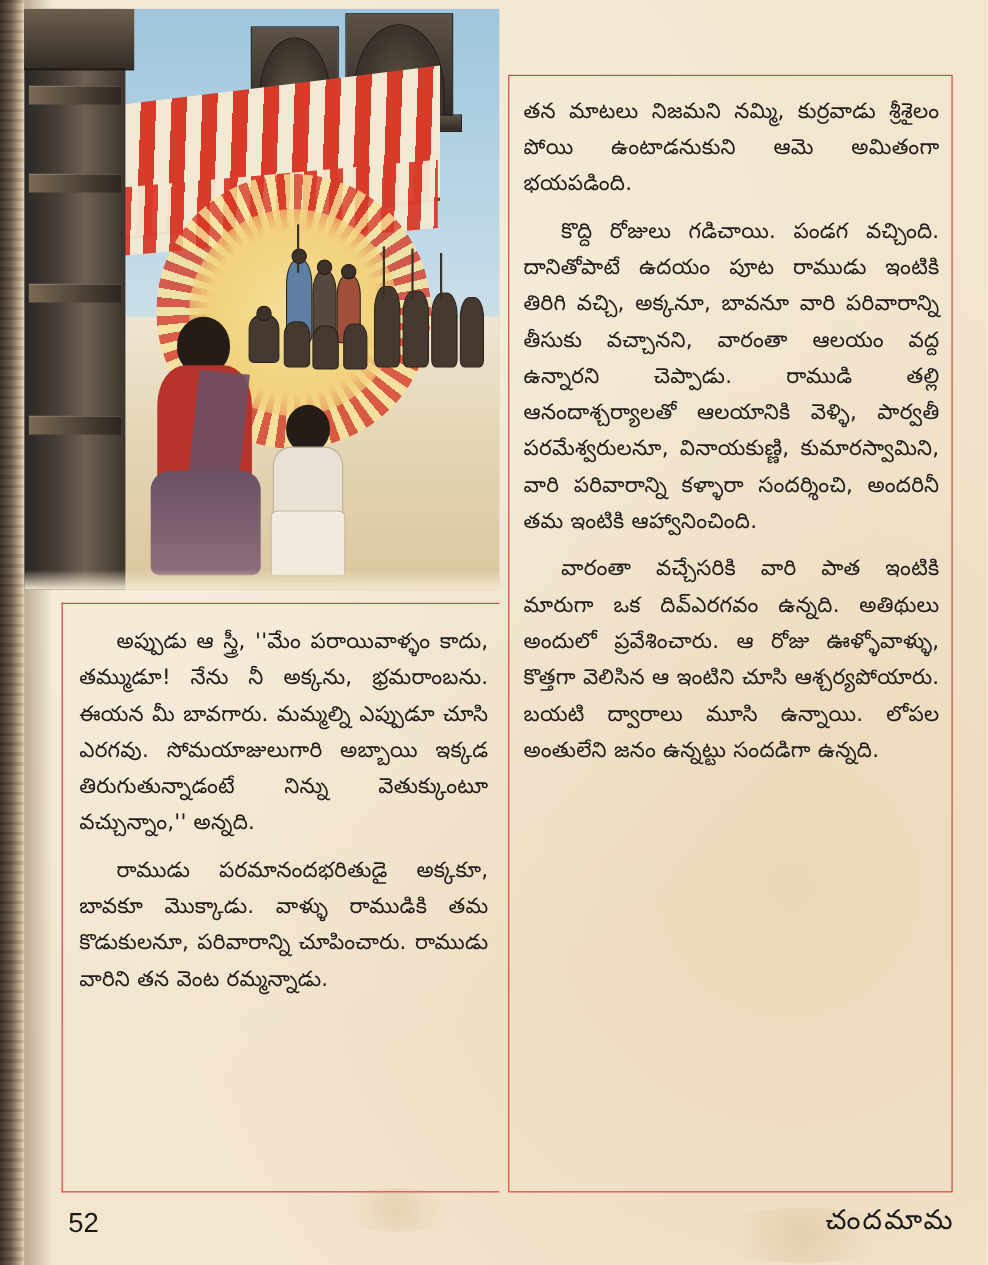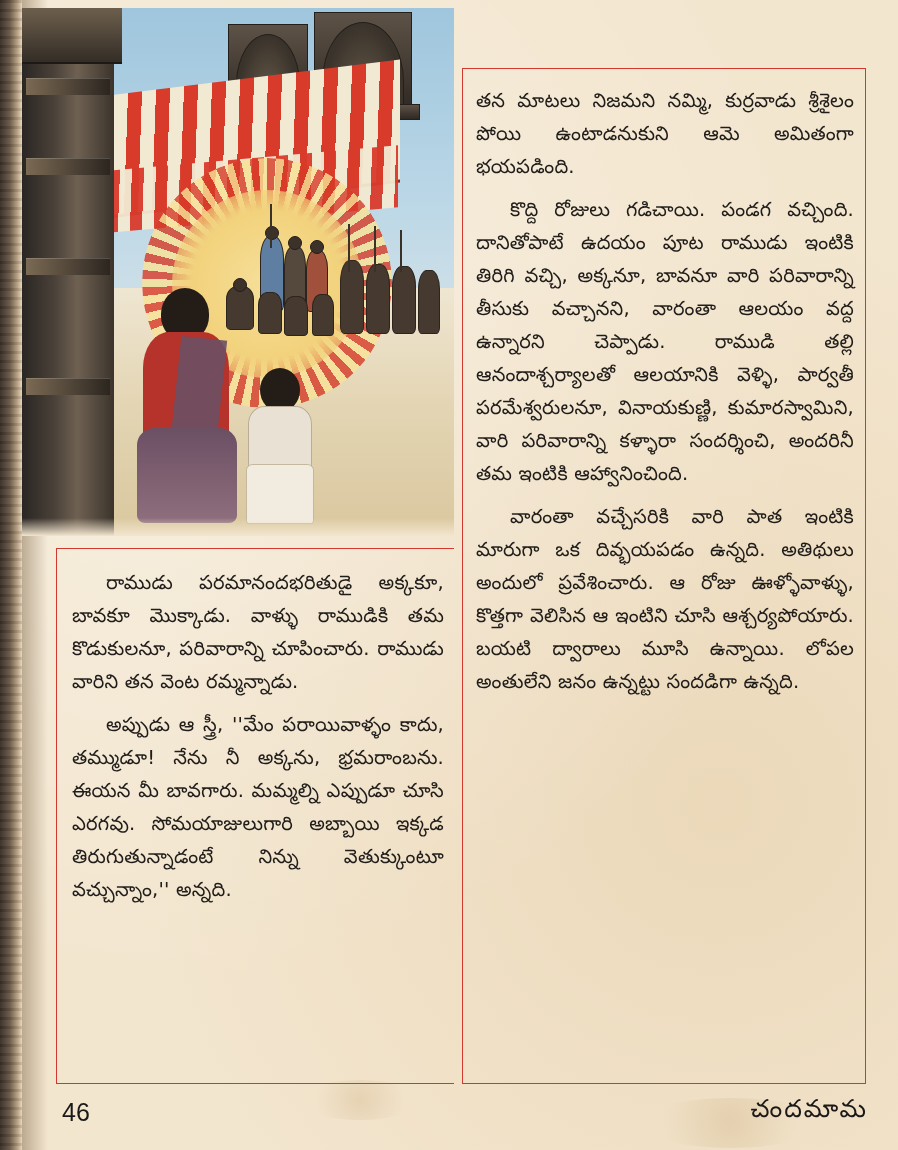--- a/index.html
+++ b/index.html
@@ -312,26 +312,26 @@
     </div>
   </div>
 
   <div class="blotch" style="left:300px; top:1080px; width:120px; height:40px;"></div>
   <div class="blotch" style="left:640px; top:1098px; width:180px; height:50px;"></div>
 
   <div class="right-col-frame"></div>
   <div class="left-col-frame"></div>
 
   <div class="col" id="left-column">
+    <p>అప్పుడు ఆ స్త్రీ, ''మేం పరాయివాళ్ళం కాదు, తమ్ముడూ! నేను నీ అక్కను, భ్రమరాంబను. ఈయన మీ బావగారు. మమ్మల్ని ఎప్పుడూ చూసి ఎరగవు. సోమయాజులుగారి అబ్బాయి ఇక్కడ తిరుగుతున్నాడంటే నిన్ను వెతుక్కుంటూ వచ్చున్నాం,'' అన్నది.</p>
     <p>రాముడు పరమానందభరితుడై అక్కకూ, బావకూ మొక్కాడు. వాళ్ళు రాముడికి తమ కొడుకులనూ, పరివారాన్ని చూపించారు. రాముడు వారిని తన వెంట రమ్మన్నాడు.</p>
-    <p>అప్పుడు ఆ స్త్రీ, ''మేం పరాయివాళ్ళం కాదు, తమ్ముడూ! నేను నీ అక్కను, భ్రమరాంబను. ఈయన మీ బావగారు. మమ్మల్ని ఎప్పుడూ చూసి ఎరగవు. సోమయాజులుగారి అబ్బాయి ఇక్కడ తిరుగుతున్నాడంటే నిన్ను వెతుక్కుంటూ వచ్చున్నాం,'' అన్నది.</p>
   </div>
 
   <div class="col" id="right-column">
     <p class="noindent">తన మాటలు నిజమని నమ్మి, కుర్రవాడు శ్రీశైలం పోయి ఉంటాడనుకుని ఆమె అమితంగా భయపడింది.</p>
     <p>కొద్ది రోజులు గడిచాయి. పండగ వచ్చింది. దానితోపాటే ఉదయం పూట రాముడు ఇంటికి తిరిగి వచ్చి, అక్కనూ, బావనూ వారి పరివారాన్ని తీసుకు వచ్చానని, వారంతా ఆలయం వద్ద ఉన్నారని చెప్పాడు. రాముడి తల్లి ఆనందాశ్చర్యాలతో ఆలయానికి వెళ్ళి, పార్వతీ పరమేశ్వరులనూ, వినాయకుణ్ణి, కుమారస్వామిని, వారి పరివారాన్ని కళ్ళారా సందర్శించి, అందరినీ తమ ఇంటికి ఆహ్వానించింది.</p>
-    <p>వారంతా వచ్చేసరికి వారి పాత ఇంటికి మారుగా ఒక దివ్భయపడం ఉన్నది. అతిథులు అందులో ప్రవేశించారు. ఆ రోజు ఊళ్ళోవాళ్ళు, కొత్తగా వెలిసిన ఆ ఇంటిని చూసి ఆశ్చర్యపోయారు. బయటి ద్వారాలు మూసి ఉన్నాయి. లోపల అంతులేని జనం ఉన్నట్టు సందడిగా ఉన్నది.</p>
+    <p>వారంతా వచ్చేసరికి వారి పాత ఇంటికి మారుగా ఒక దివ్ఎరగవం ఉన్నది. అతిథులు అందులో ప్రవేశించారు. ఆ రోజు ఊళ్ళోవాళ్ళు, కొత్తగా వెలిసిన ఆ ఇంటిని చూసి ఆశ్చర్యపోయారు. బయటి ద్వారాలు మూసి ఉన్నాయి. లోపల అంతులేని జనం ఉన్నట్టు సందడిగా ఉన్నది.</p>
   </div>
 
-  <div class="page-number">46</div>
+  <div class="page-number">52</div>
   <div class="magazine-name">చందమామ</div>
 
 </div>
 
 </body></html>

